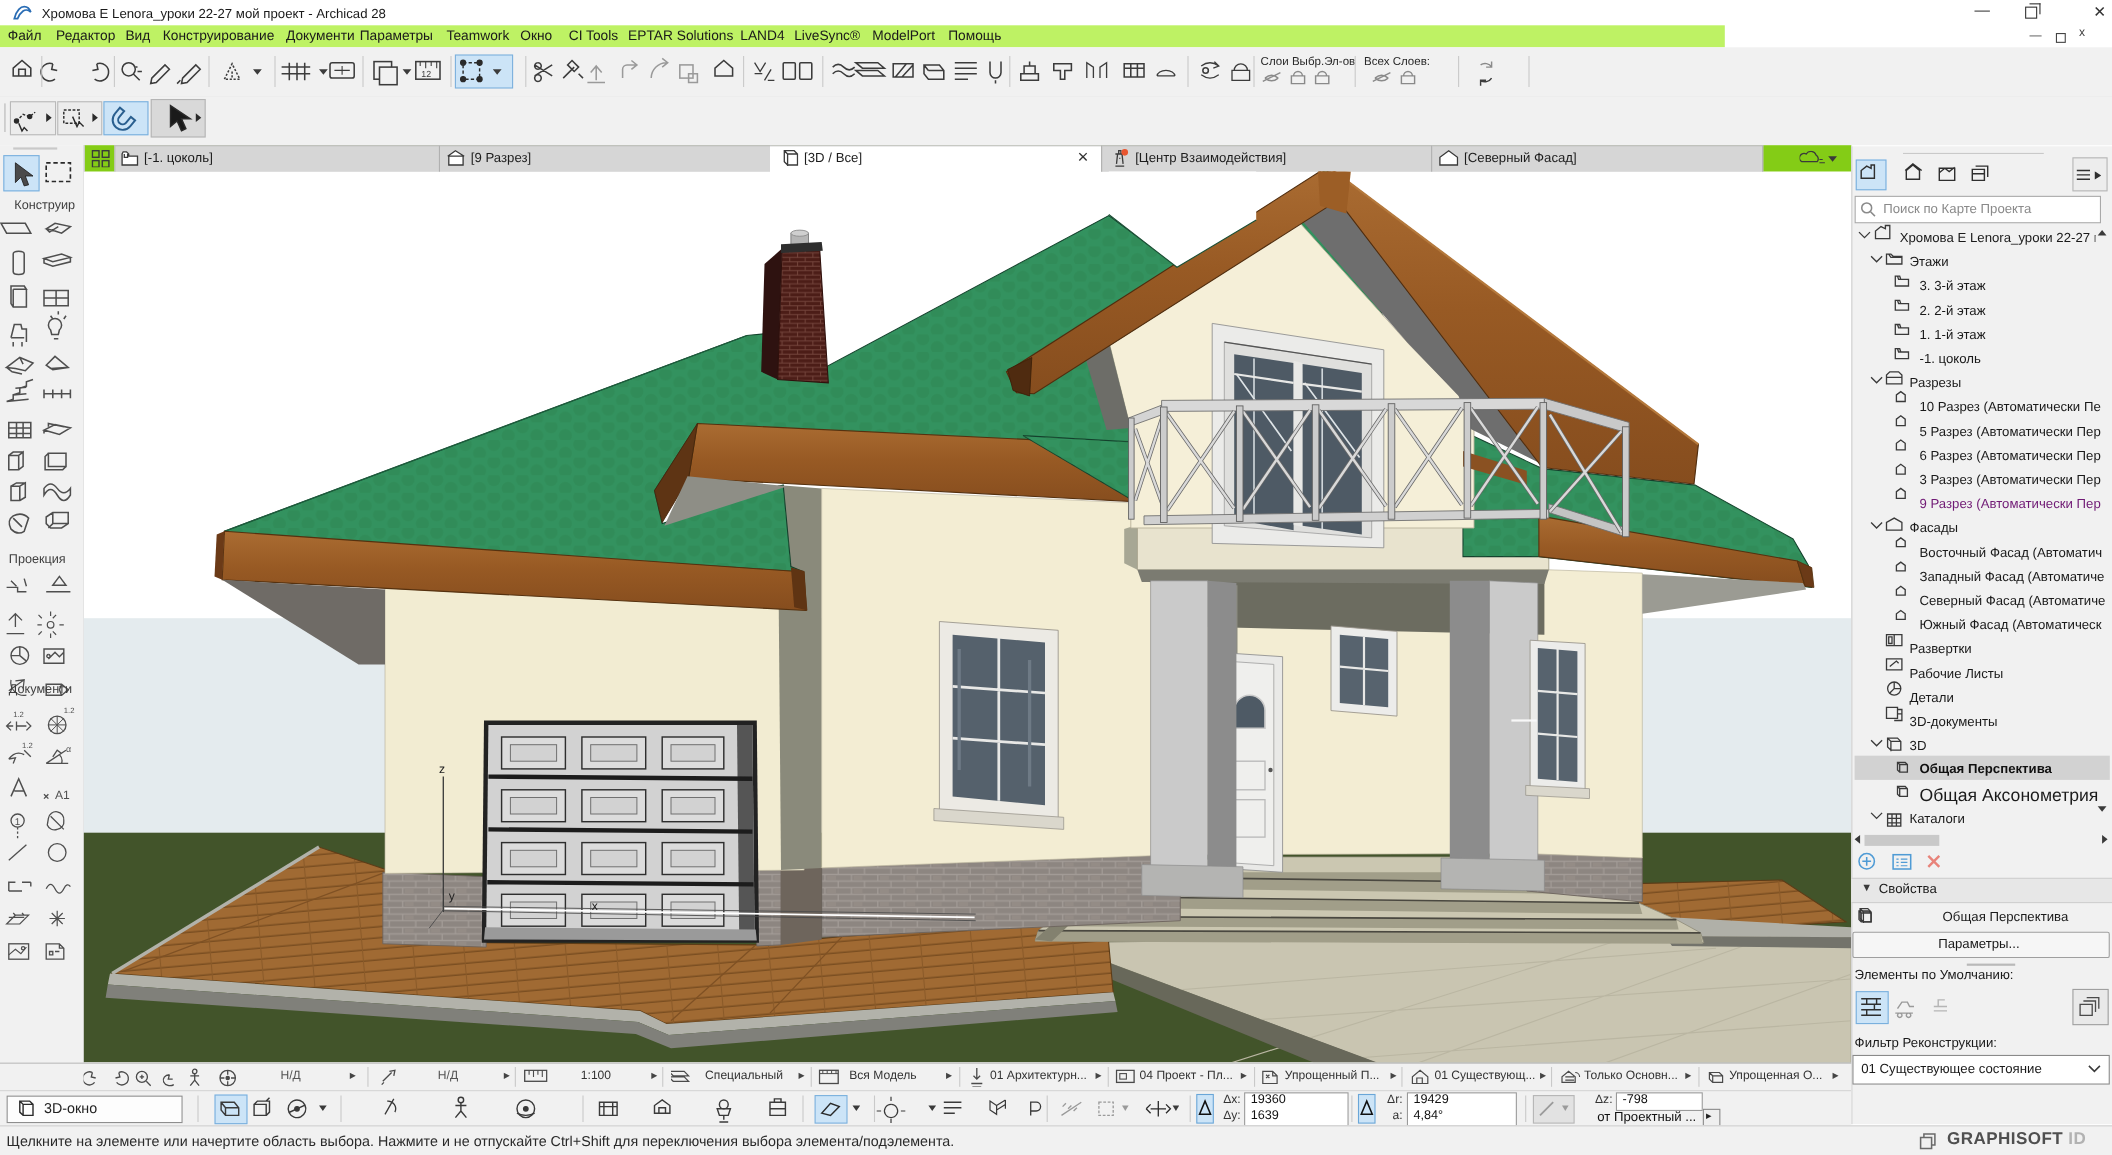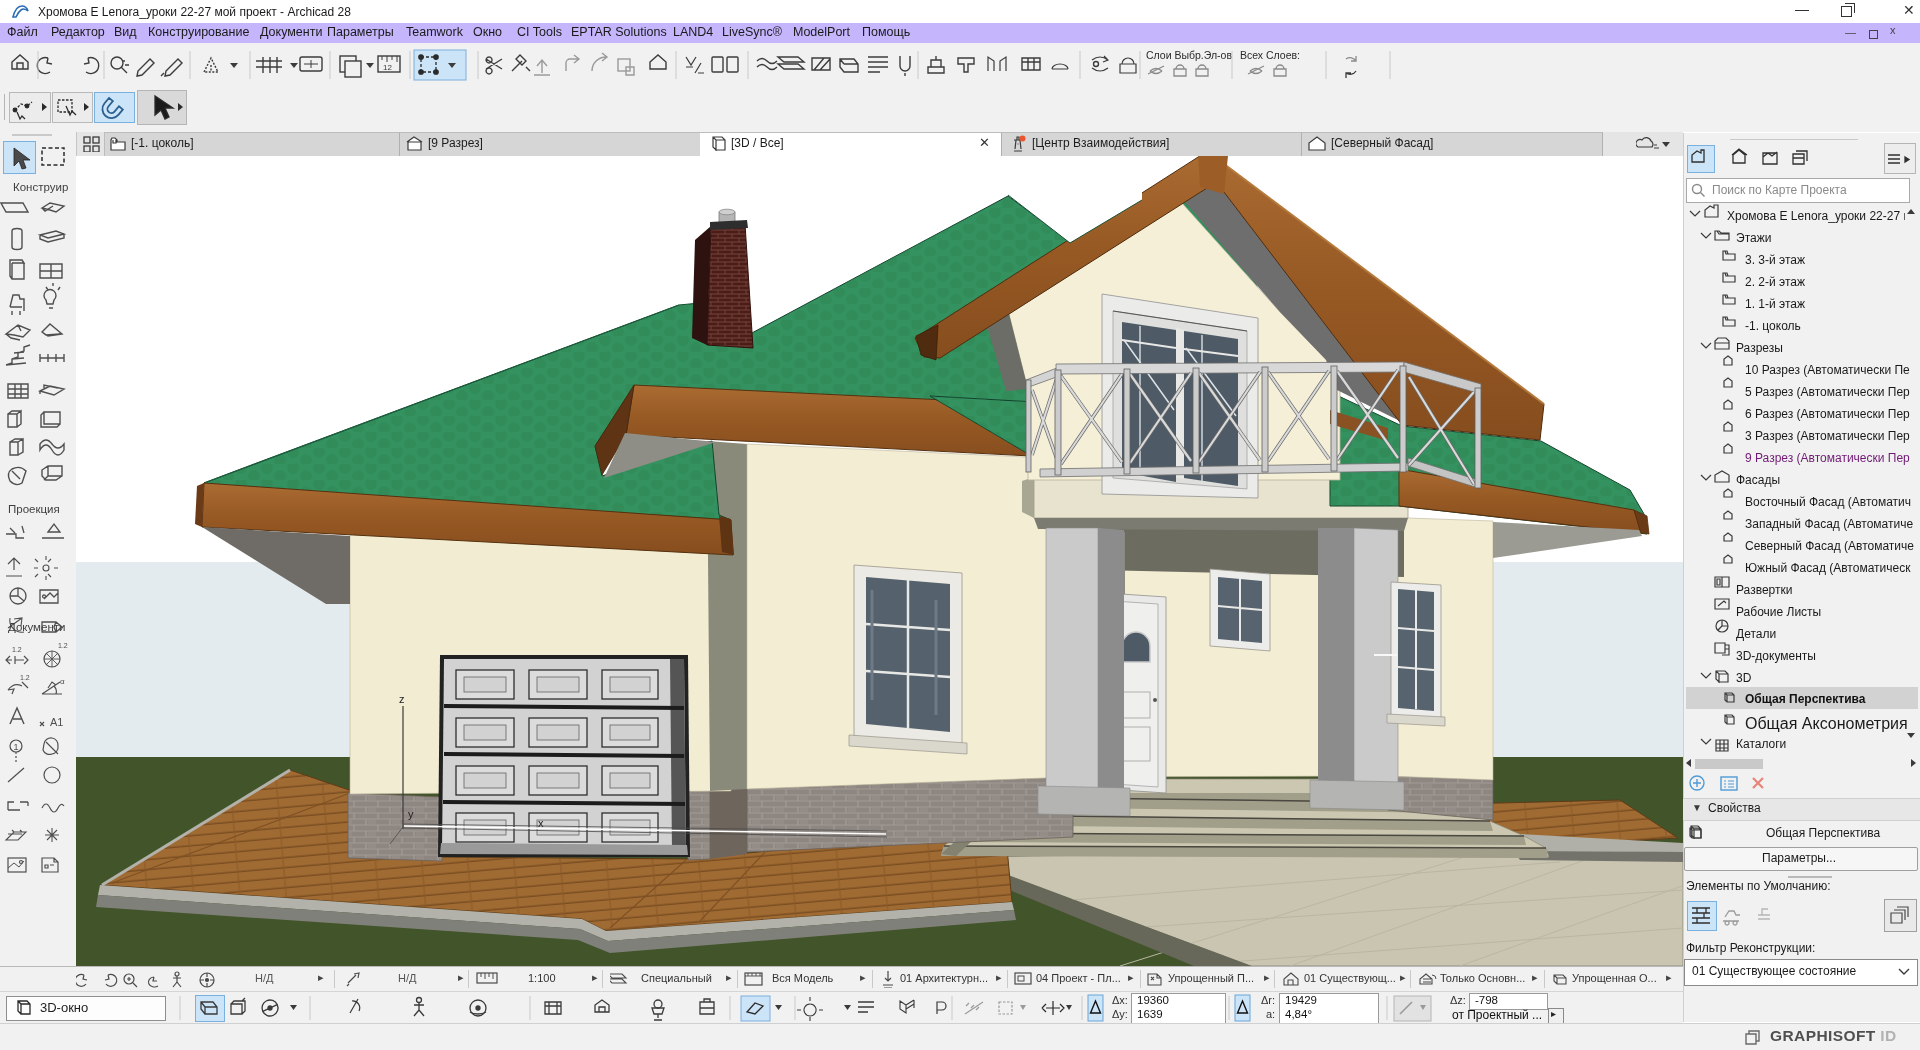--- a/index.html
+++ b/index.html
@@ -14,21 +14,21 @@
  <svg class="a" style="left:11px;top:4px" width="20" height="16" viewBox="0 0 20 16">
         <path d="M2 13 C4 5 8 2 11 2 C14 2 16 4 17 7 C15 5 12 4.5 10 6 C7.5 7.8 6 10.5 5 13 Z" fill="none" stroke="#2a6db5" stroke-width="1.6"></path>
       </svg>
  <div class="t" style="left:38px;top:5px;font-size:12px;color:#1a1a1a">Хромова Е Lenora_уроки 22-27 мой проект - Archicad 28</div>
  <div class="t" style="left:1795px;top:1px;font-size:14px;color:#333">—</div>
  <div class="a" style="left:1841px;top:6px;width:9px;height:9px;border:1.2px solid #333"></div>
  <div class="a" style="left:1845px;top:3px;width:9px;height:9px;border-top:1.2px solid #333;border-right:1.2px solid #333"></div>
  <div class="t" style="left:1903px;top:2px;font-size:14px;color:#333">✕</div>
 </div>
 
-<div class="a" style="left:0;top:23px;width:1920px;height:20px;background:#c4b5fd;font-size:12.5px;color:#1a1a1a">
+<div class="a" style="left:0;top:23px;width:1568px;height:20px;background:#bef264;font-size:12.5px;color:#1a1a1a">
  <div class="t" style="left:7px;top:2px">Файл</div>
  <div class="t" style="left:51px;top:2px">Редактор</div>
  <div class="t" style="left:114px;top:2px">Вид</div>
  <div class="t" style="left:148px;top:2px">Конструирование</div>
  <div class="t" style="left:260px;top:2px">Документи</div>
  <div class="t" style="left:327px;top:2px">Параметры</div>
  <div class="t" style="left:406px;top:2px">Teamwork</div>
  <div class="t" style="left:473px;top:2px">Окно</div>
  <div class="t" style="left:517px;top:2px">CI Tools</div>
  <div class="t" style="left:571px;top:2px">EPTAR Solutions</div>
@@ -136,21 +136,21 @@
    <path d="M17 24 l3 7 l2 -3 l3 3"></path>
    <rect x="58" y="12" width="14" height="12" stroke-dasharray="2.5 1.5"></rect>
           <path d="M66 18 l4 9 l2 -4 l4 4"></path>
    <path d="M105 22 a9 9 0 0 0 18 0 l0 -7 l-5 0 l0 7 a4 4 0 0 1 -8 0 l0 -7 l-5 0 z" fill="none" stroke="#2a5f8f" stroke-width="1.8" transform="rotate(40 114 18)"></path>
    <path d="M155 8 l0 19 l6 -5 l4 9 l4 -2 l-4 -9 l8 0 z" fill="#1a1a1a"></path>
   </g>
   <path d="M42 15 l5 4 l-5 4 z M84 15 l5 4 l-5 4 z M178 15 l5 4 l-5 4 z" fill="#2a2a2a"></path>
  </svg>
 </div>
 
-<div class="a" style="left:76px;top:132px;width:1607px;height:24px;background:#e5e5e5;font-size:12px;color:#1c1c1c">
+<div class="a" style="left:76px;top:132px;width:1607px;height:24px;background:#84cc16;font-size:12px;color:#1c1c1c">
  <svg class="a" style="left:7px;top:4px" width="18" height="16" viewBox="0 0 18 16">
         <g fill="none" stroke="#3a3a3a" stroke-width="1.3">
           <rect x="1" y="1" width="6" height="6"></rect>
           <rect x="10" y="1" width="6" height="6"></rect>
           <rect x="1" y="10" width="6" height="6"></rect>
           <rect x="10" y="10" width="6" height="6"></rect>
         </g>
       </svg>
  <div class="a" style="left:28px;top:0;width:295px;height:24px;background:#d6d6d6;border-left:1px solid #bdbdbd;border-top:1px solid #bdbdbd"></div>
  <div class="a" style="left:323px;top:0;width:301px;height:24px;background:#d6d6d6;border-left:1px solid #b0b0b0;border-top:1px solid #bdbdbd"></div>
@@ -779,17 +779,18 @@
  <div class="t" style="left:1285px;top:2px;font-size:11.5px;color:#111">19429</div>
  <div class="t" style="left:1285px;top:16px;font-size:11.5px;color:#111">4,84°</div>
  <div class="t" style="left:1450px;top:2px;font-size:11px;color:#333">Δz:</div>
  <div class="t" style="left:1475px;top:2px;font-size:11.5px;color:#111">-798</div>
  <div class="t" style="left:1452px;top:16px;font-size:12px;color:#111">от Проектный ...</div>
  <div class="a" style="left:1548px;top:16px;width:14px;height:14px;background:#efefef;border:1px solid #8a8a8a"></div>
  <div class="t" style="left:1551px;top:16px;font-size:10px;color:#222">▸</div>
 </div>
 
 <div class="a" style="left:0;top:1023px;width:1920px;height:27px;background:#f1f1f1;border-top:1px solid #d0d0d0">
+ <div class="t" style="left:6px;top:6px;font-size:13px;color:#2a2a2a">Щелкните на элементе или начертите область выбора. Нажмите и не отпускайте Ctrl+Shift для переключения выбора элемента/подэлемента.</div>
  <svg class="a" style="left:1744px;top:5px" width="18" height="17" viewBox="0 0 18 17">
         <path d="M2 5 h10 v10 h-10 z M5 5 v-3 h10 v10 h-3" fill="none" stroke="#6a6a6a" stroke-width="1.4"></path>
       </svg>
  <div class="t" style="left:1770px;top:3px;font-size:15.5px;color:#4f4f4f;font-weight:bold;letter-spacing:0.4px">GRAPHISOFT<span style="color:#b2b2b2"> ID</span></div>
 </div>
 </div>
 </body></html>

